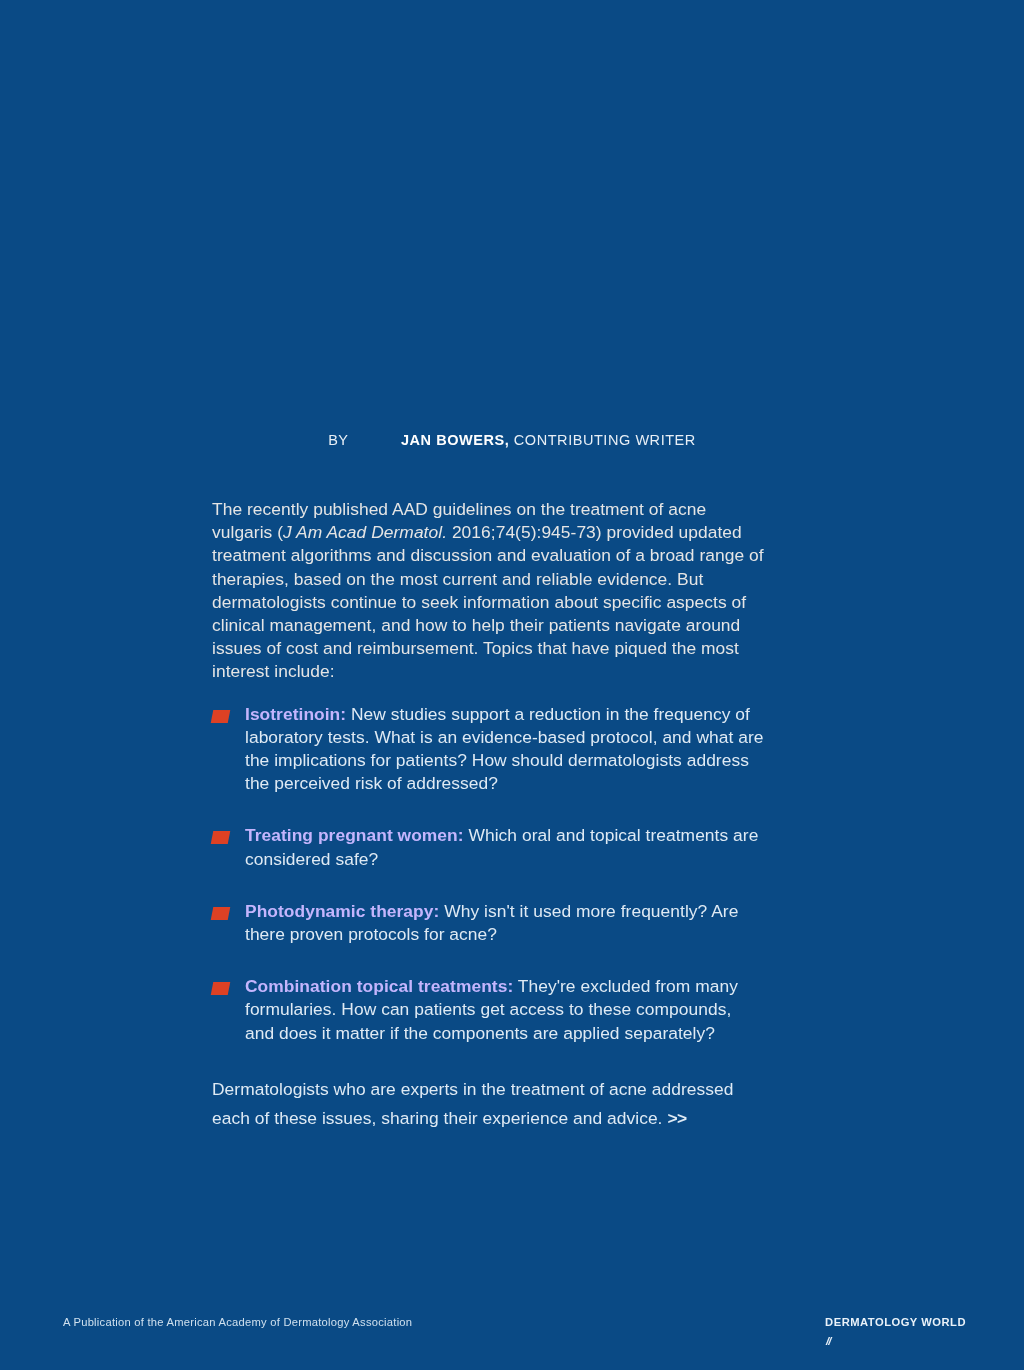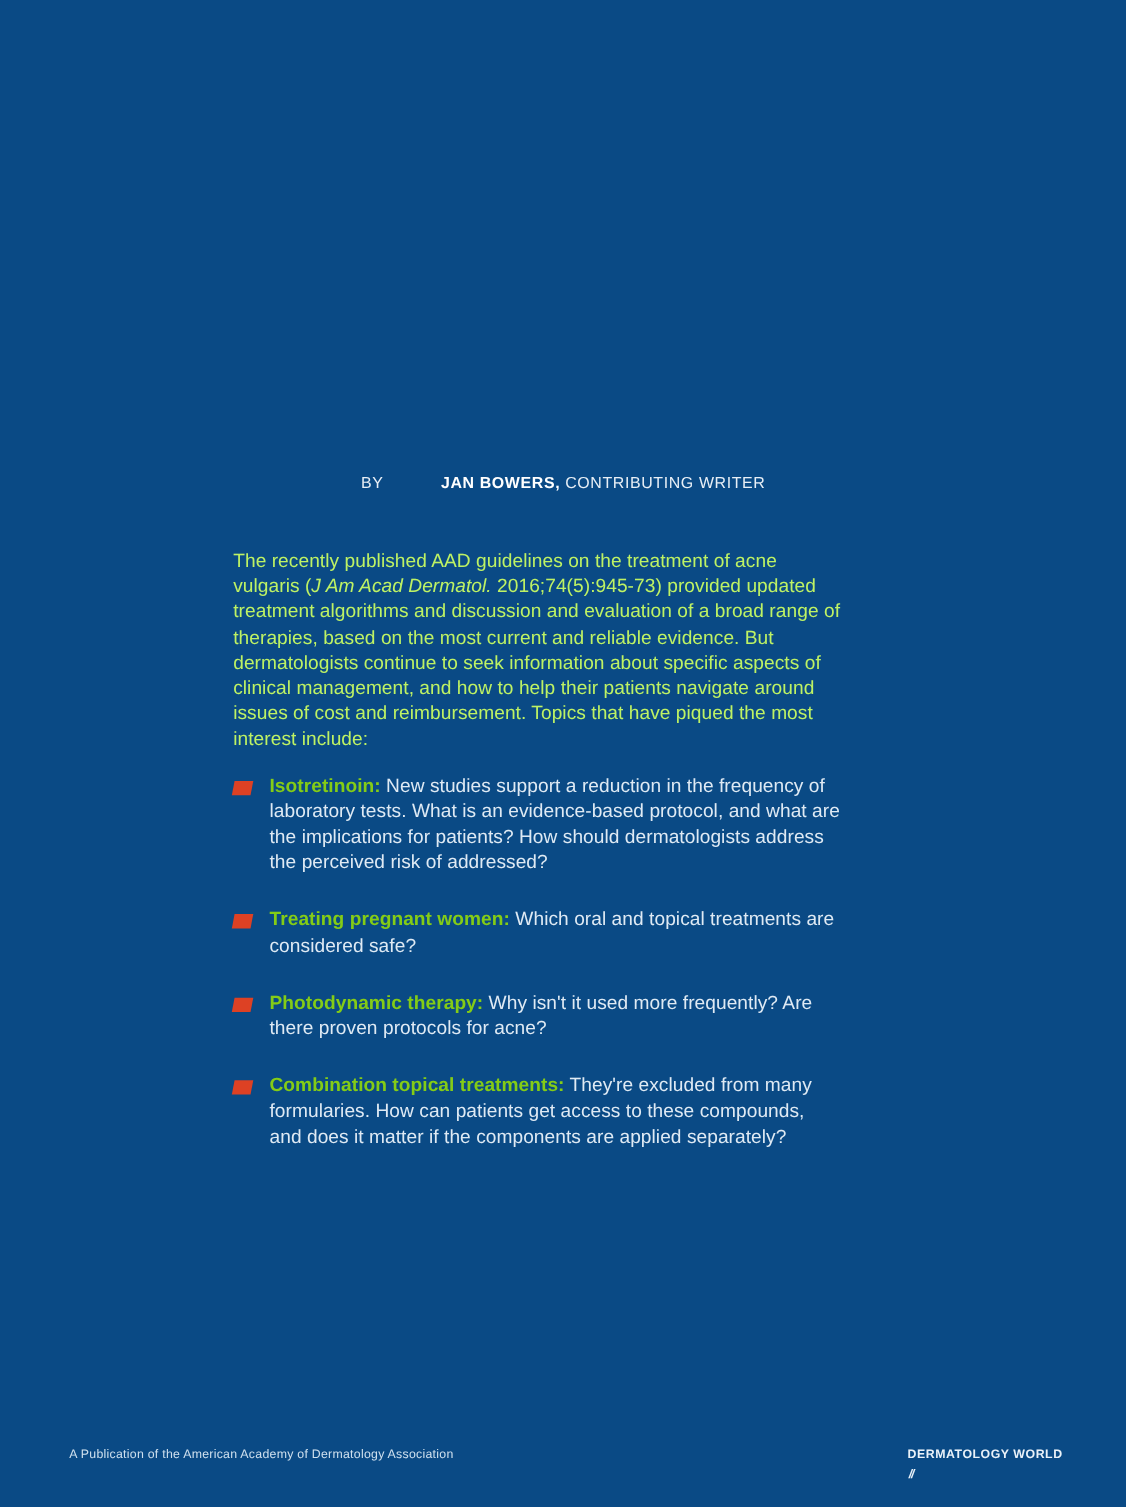--- a/index.html
+++ b/index.html
@@ -40,21 +40,21 @@
 
   
   .column {
     position: absolute;
     left: 212px;
     top: 498px;
     width: 552px;
   }
 
   .intro {
-    color: #bef264;
+    color: #e5e5e5;
     font-size: 17.4px;
     line-height: 23.2px;
     letter-spacing: 0.05px;
     margin: 0;
   }
   .intro .journal {
     font-style: italic;
   }
 
   
@@ -83,21 +83,21 @@
 
   .bullet-text {
     color: #dfeaf4;
     font-size: 17.4px;
     line-height: 23.2px;
     letter-spacing: 0.05px;
     margin: 0;
   }
   .bullet-text .lead {
     font-weight: 700;
-    color: #84cc16;
+    color: #c4b5fd;
   }
 
   
   .closing {
     color: #dfeaf4;
     font-size: 17.4px;
     line-height: 29px;
     letter-spacing: 0.05px;
     margin: 0;
     margin-top: 30px;
@@ -180,20 +180,21 @@
         <p class="bullet-text"><span class="lead">Photodynamic therapy:</span><span> Why isn't it used more frequently? Are there proven protocols for acne?</span></p>
       </li>
 
       <li class="bullet">
         <span class="bullet-marker"></span>
         <p class="bullet-text"><span class="lead">Combination topical treatments:</span><span> They're excluded from many formularies. How can patients get access to these compounds, and does it matter if the components are applied separately?</span></p>
       </li>
 
     </ul>
 
+    <p class="closing"><span>Dermatologists who are experts in the treatment of acne addressed each of these issues, sharing their experience and advice. </span><span class="arrows">&gt;&gt;</span></p>
 
   </div>
 
   <div class="footer-left">A Publication of the American Academy of Dermatology Association</div>
 
   <div class="footer-right">
     <span class="pub">DERMATOLOGY WORLD</span>
     <span class="sep">//</span>
     <span class="issue">October 2016</span>
     <span class="pageno">44</span>

